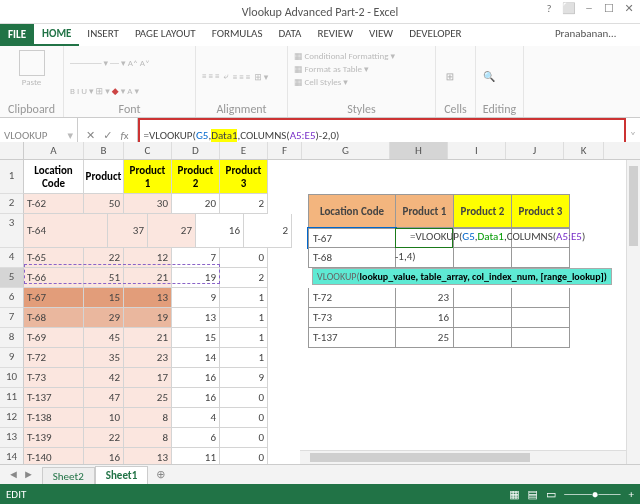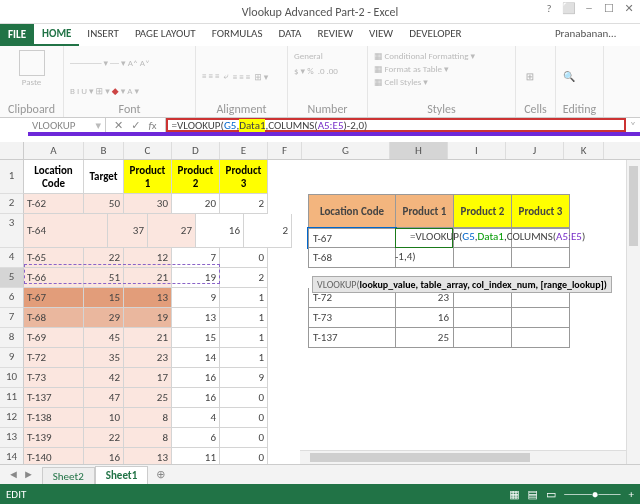--- a/index.html
+++ b/index.html
@@ -13,21 +13,21 @@
   .tab.file { background: #217346; color: #fff; font-weight: 600; padding-top:4px;}
   .tab.home { color: #217346; border-bottom: 2px solid #217346; font-weight: 600;}
   .tab.user { margin-left: auto; margin-right: 16px; color: #555;}
   .ribbon { height: 72px; border-bottom: 1px solid #ccc; display: flex; background: #fafafa; color: #a9a9a9; font-size: 10px; }
   .rgroup { border-right: 1px solid #e5e5e5; padding: 4px 6px 1px 6px; display: flex; flex-direction: column; justify-content: space-between; }
   .rlabel { text-align: center; color: #999; font-size: 12px; }
   .rbody { flex:1; display:flex; align-items:center; gap:4px;}
   .ico { width:16px; height:16px; display:inline-flex; align-items:center; justify-content:center; }
   .bigico { width:26px; height:26px; border:1px solid #ccc; }
   .vsmall{font-size:9px;color:#bbb;}
-  .namefx { height: 18px; display: flex; align-items: center; border-bottom: 4px solid #6d28d9; font-size: 11px; margin-left: 28px; }
+  .namefx { height: 40px; display: flex; align-items: center; border-bottom: 6px solid #6d28d9; font-size: 11px; }
   .namebox { width: 78px; padding: 1px 4px; color: #888; border-right:1px solid #ccc; height:100%; display:flex; align-items:center;}
   .fxicons { display:flex; gap:8px; padding:0 8px; color:#888; align-items:center; height:100%; border-right:1px solid #ccc;}
   .formulabar { flex: 1; padding: 0 4px; height: 100%; display:flex; align-items:center; border:2px solid #c33; margin:0 14px 0 0; }
   .formulabar span { white-space: pre; }
   .t-blue{color:#06c;} .t-purple{color:#7830c8;} .t-green{color:#009a00;}
   .grid { position: absolute; top: 142px; left: 0; right: 0; bottom: 20px; overflow: hidden; background:#fff;}
   .colhdrs { display:flex; height:18px; font-size:11px; color:#555; background:#f3f3f3; border-bottom:1px solid #ccc; position:relative;}
   .rh{width:24px; border-right:1px solid #ccc;}
   .ch{border-right:1px solid #ddd; text-align:center; padding-top:2px; background:#f3f3f3;}
   .ch.active{background:#d5d5d5;}
@@ -48,21 +48,21 @@
   .rtr{display:flex; height:20px;}
   .rtr.hrow{height:34px;}
   .rtc{border:1px solid #999; border-left:none; border-top:none; padding:1px 4px; display:flex; align-items:center; background:#fff;}
   .rtr .rtc:first-child{border-left:1px solid #999;}
   .rtr:first-child .rtc{border-top:1px solid #999;}
   .rth{font-weight:700; justify-content:center;}
   .rthO{background:#f3b57e;}
   .rthY{background:#ffff00;}
   .formCell{position:absolute; left:410px; top:88px; font-size:11px; white-space:nowrap; z-index:5;}
   .formCell2{position:absolute; left:395px; top:108px; font-size:11px;}
-  .tooltip{position:absolute; left:312px; top:134px; background:#e5e5e5; border:1px solid #aaa; padding:1px 4px; font-size:10px; color:#666; white-space:nowrap; z-index:6;}
+  .tooltip{position:absolute; left:312px; top:126px; background:#5eead4; border:1px solid #aaa; padding:1px 4px; font-size:10px; color:#666; white-space:nowrap; z-index:6;}
   .tooltip b{color:#000; font-weight:600;}
   .cursorCell{position:absolute; border:1px solid #1a7a1a; pointer-events:none; z-index:4;}
   .row5hl{position:absolute; left:24px; top:122px; width:196px; height:20px; border:1px dashed #8a63c8; pointer-events:none; z-index:3;}
   .sheets{position:absolute; bottom:20px; left:0; right:0; height:20px; background:#f3f3f3; border-top:1px solid #ccc; display:flex; align-items:center; font-size:11px;}
   .sheets .nav{display:flex; gap:4px; padding:0 8px; color:#888;}
   .sheet-tab{padding:2px 10px; border:1px solid #ccc; border-bottom:none; background:#eee; color:#217346; position:relative; top:1px;}
   .sheet-tab.active{background:#fff; font-weight:600; border-bottom:1px solid #fff;}
   .statusbar{position:absolute; bottom:0; left:0; right:0; height:20px; background:#217346; color:#fff; font-size:11px; display:flex; align-items:center; justify-content:space-between; padding:0 6px;}
   .scrollV{position:absolute; right:0; top:160px; bottom:40px; width:14px; background:#f3f3f3; border-left:1px solid #ddd;}
   .scrollV .thumb{position:absolute; left:2px; right:2px; top:6px; height:80px; background:#cfcfcf;}
@@ -111,27 +111,20 @@
     </div>
     <div class="rlabel">Font</div>
   </div>
   <div class="rgroup" style="width:92px">
     <div class="rbody" style="flex-wrap:wrap">
       <span class="vsmall">≡ ≡ ≡&nbsp;&nbsp;⤶</span>
       <span class="vsmall">≡ ≡ ≡&nbsp;&nbsp;⊞ ▾</span>
     </div>
     <div class="rlabel">Alignment</div>
   </div>
-  <div class="rgroup" style="width:80px">
-    <div class="rbody" style="flex-direction:column;align-items:flex-start">
-      <span class="vsmall">General</span>
-      <span class="vsmall">$ ▾ % &nbsp;.0 .00</span>
-    </div>
-    <div class="rlabel">Number</div>
-  </div>
   <div class="rgroup" style="width:148px">
     <div class="rbody" style="flex-direction:column;align-items:flex-start;gap:2px">
       <span class="vsmall">▦ <span>Conditional Formatting</span> ▾</span>
       <span class="vsmall">▦ <span>Format as Table</span> ▾</span>
       <span class="vsmall">▦ <span>Cell Styles</span> ▾</span>
     </div>
     <div class="rlabel">Styles</div>
   </div>
   <div class="rgroup" style="width:40px">
     <div class="rbody">
@@ -182,21 +175,21 @@
       <div class="ch" style="width: 88px;">G</div>
       <div class="ch active" style="width: 58px;">H</div>
       <div class="ch" style="width: 58px;">I</div>
       <div class="ch" style="width: 58px;">J</div>
       <div class="ch" style="width: 40px;">K</div>
     </div>
   <div class="rows" id="rows">
       <div class="row tall">
         <div class="rn">1</div>
         <div class="cell hdrW c" style="width: 60px;">Location Code</div>
-        <div class="cell hdrW c" style="width: 40px;">Target</div>
+        <div class="cell hdrW c" style="width: 40px;">Product</div>
         <div class="cell hdrY c" style="width: 48px;">Product 1</div>
         <div class="cell hdrY c" style="width: 48px;">Product 2</div>
         <div class="cell hdrY c" style="width: 48px;">Product 3</div>
       </div>
       <div class="row">
         <div class="rn">2</div>
         <div class="cell locbg" style="width: 60px;">T-62</div>
         <div class="cell locbg r" style="width: 40px;">50</div>
         <div class="cell locbg r" style="width: 48px;">30</div>
         <div class="cell  r" style="width: 48px;">20</div>

